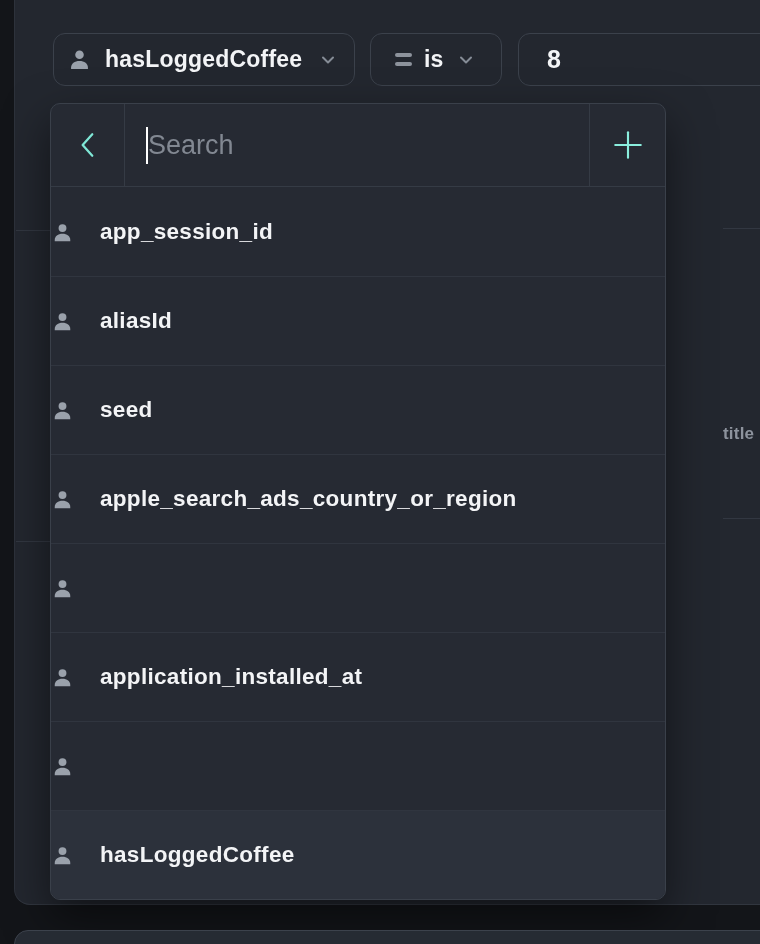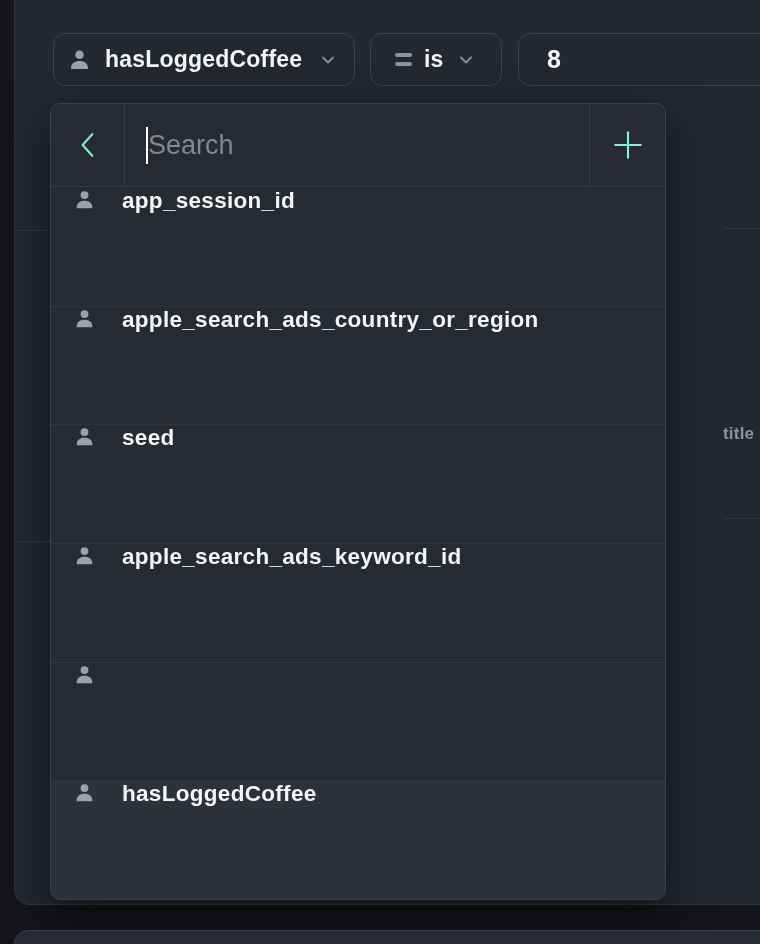--- a/index.html
+++ b/index.html
@@ -83,21 +83,21 @@
   }
   .search-input::placeholder{color:var(--placeholder);opacity:1;}
   .plus-btn{
     width:75px;display:flex;align-items:center;justify-content:center;
     background:transparent;border:none;cursor:pointer;
   }
   .plus-btn svg{width:34px;height:34px;color:#8aeede;}
   
   .list{position:absolute;left:0;right:0;top:84px;bottom:0;display:flex;flex-direction:column;}
   .list-item{
-    flex:1;display:flex;gap:26px;padding-left:22px;
+    flex:1;display:flex;align-items:center;gap:26px;
     cursor:pointer;
   }
   .list-item + .list-item{border-top:1px solid var(--separator);}
   .list-item .user-icon{width:23px;height:23px;}
   .list-item .label{
     font-size:22.5px;font-weight:600;color:var(--text_primary);letter-spacing:.3px;
   }
   .list-item.highlighted{background:var(--row_highlight);}
   
   .bottom-card{
@@ -172,35 +172,48 @@
           <circle cx="12" cy="7.4" r="4.1"></circle>
           <path d="M12 13.4c-4.7 0-8.1 2.6-8.1 6.4V21h16.2v-1.2c0-3.8-3.4-6.4-8.1-6.4z"></path>
         </svg>
         <span class="label">app_session_id</span>
       </div>
         <div class="list-item">
         <svg class="user-icon" viewBox="0 0 24 24" fill="currentColor">
           <circle cx="12" cy="7.4" r="4.1"></circle>
           <path d="M12 13.4c-4.7 0-8.1 2.6-8.1 6.4V21h16.2v-1.2c0-3.8-3.4-6.4-8.1-6.4z"></path>
         </svg>
+        <span class="label">aliasId</span>
+      </div>
+        <div class="list-item">
+        <svg class="user-icon" viewBox="0 0 24 24" fill="currentColor">
+          <circle cx="12" cy="7.4" r="4.1"></circle>
+          <path d="M12 13.4c-4.7 0-8.1 2.6-8.1 6.4V21h16.2v-1.2c0-3.8-3.4-6.4-8.1-6.4z"></path>
+        </svg>
+        <span class="label">seed</span>
+      </div>
+        <div class="list-item">
+        <svg class="user-icon" viewBox="0 0 24 24" fill="currentColor">
+          <circle cx="12" cy="7.4" r="4.1"></circle>
+          <path d="M12 13.4c-4.7 0-8.1 2.6-8.1 6.4V21h16.2v-1.2c0-3.8-3.4-6.4-8.1-6.4z"></path>
+        </svg>
         <span class="label">apple_search_ads_country_or_region</span>
       </div>
         <div class="list-item">
         <svg class="user-icon" viewBox="0 0 24 24" fill="currentColor">
           <circle cx="12" cy="7.4" r="4.1"></circle>
           <path d="M12 13.4c-4.7 0-8.1 2.6-8.1 6.4V21h16.2v-1.2c0-3.8-3.4-6.4-8.1-6.4z"></path>
         </svg>
-        <span class="label">seed</span>
-      </div>
-        <div class="list-item">
-        <svg class="user-icon" viewBox="0 0 24 24" fill="currentColor">
-          <circle cx="12" cy="7.4" r="4.1"></circle>
-          <path d="M12 13.4c-4.7 0-8.1 2.6-8.1 6.4V21h16.2v-1.2c0-3.8-3.4-6.4-8.1-6.4z"></path>
-        </svg>
-        <span class="label">apple_search_ads_keyword_id</span>
+      </div>
+        <div class="list-item">
+        <svg class="user-icon" viewBox="0 0 24 24" fill="currentColor">
+          <circle cx="12" cy="7.4" r="4.1"></circle>
+          <path d="M12 13.4c-4.7 0-8.1 2.6-8.1 6.4V21h16.2v-1.2c0-3.8-3.4-6.4-8.1-6.4z"></path>
+        </svg>
+        <span class="label">application_installed_at</span>
       </div>
         <div class="list-item">
         <svg class="user-icon" viewBox="0 0 24 24" fill="currentColor">
           <circle cx="12" cy="7.4" r="4.1"></circle>
           <path d="M12 13.4c-4.7 0-8.1 2.6-8.1 6.4V21h16.2v-1.2c0-3.8-3.4-6.4-8.1-6.4z"></path>
         </svg>
       </div>
         <div class="list-item highlighted">
         <svg class="user-icon" viewBox="0 0 24 24" fill="currentColor">
           <circle cx="12" cy="7.4" r="4.1"></circle>

